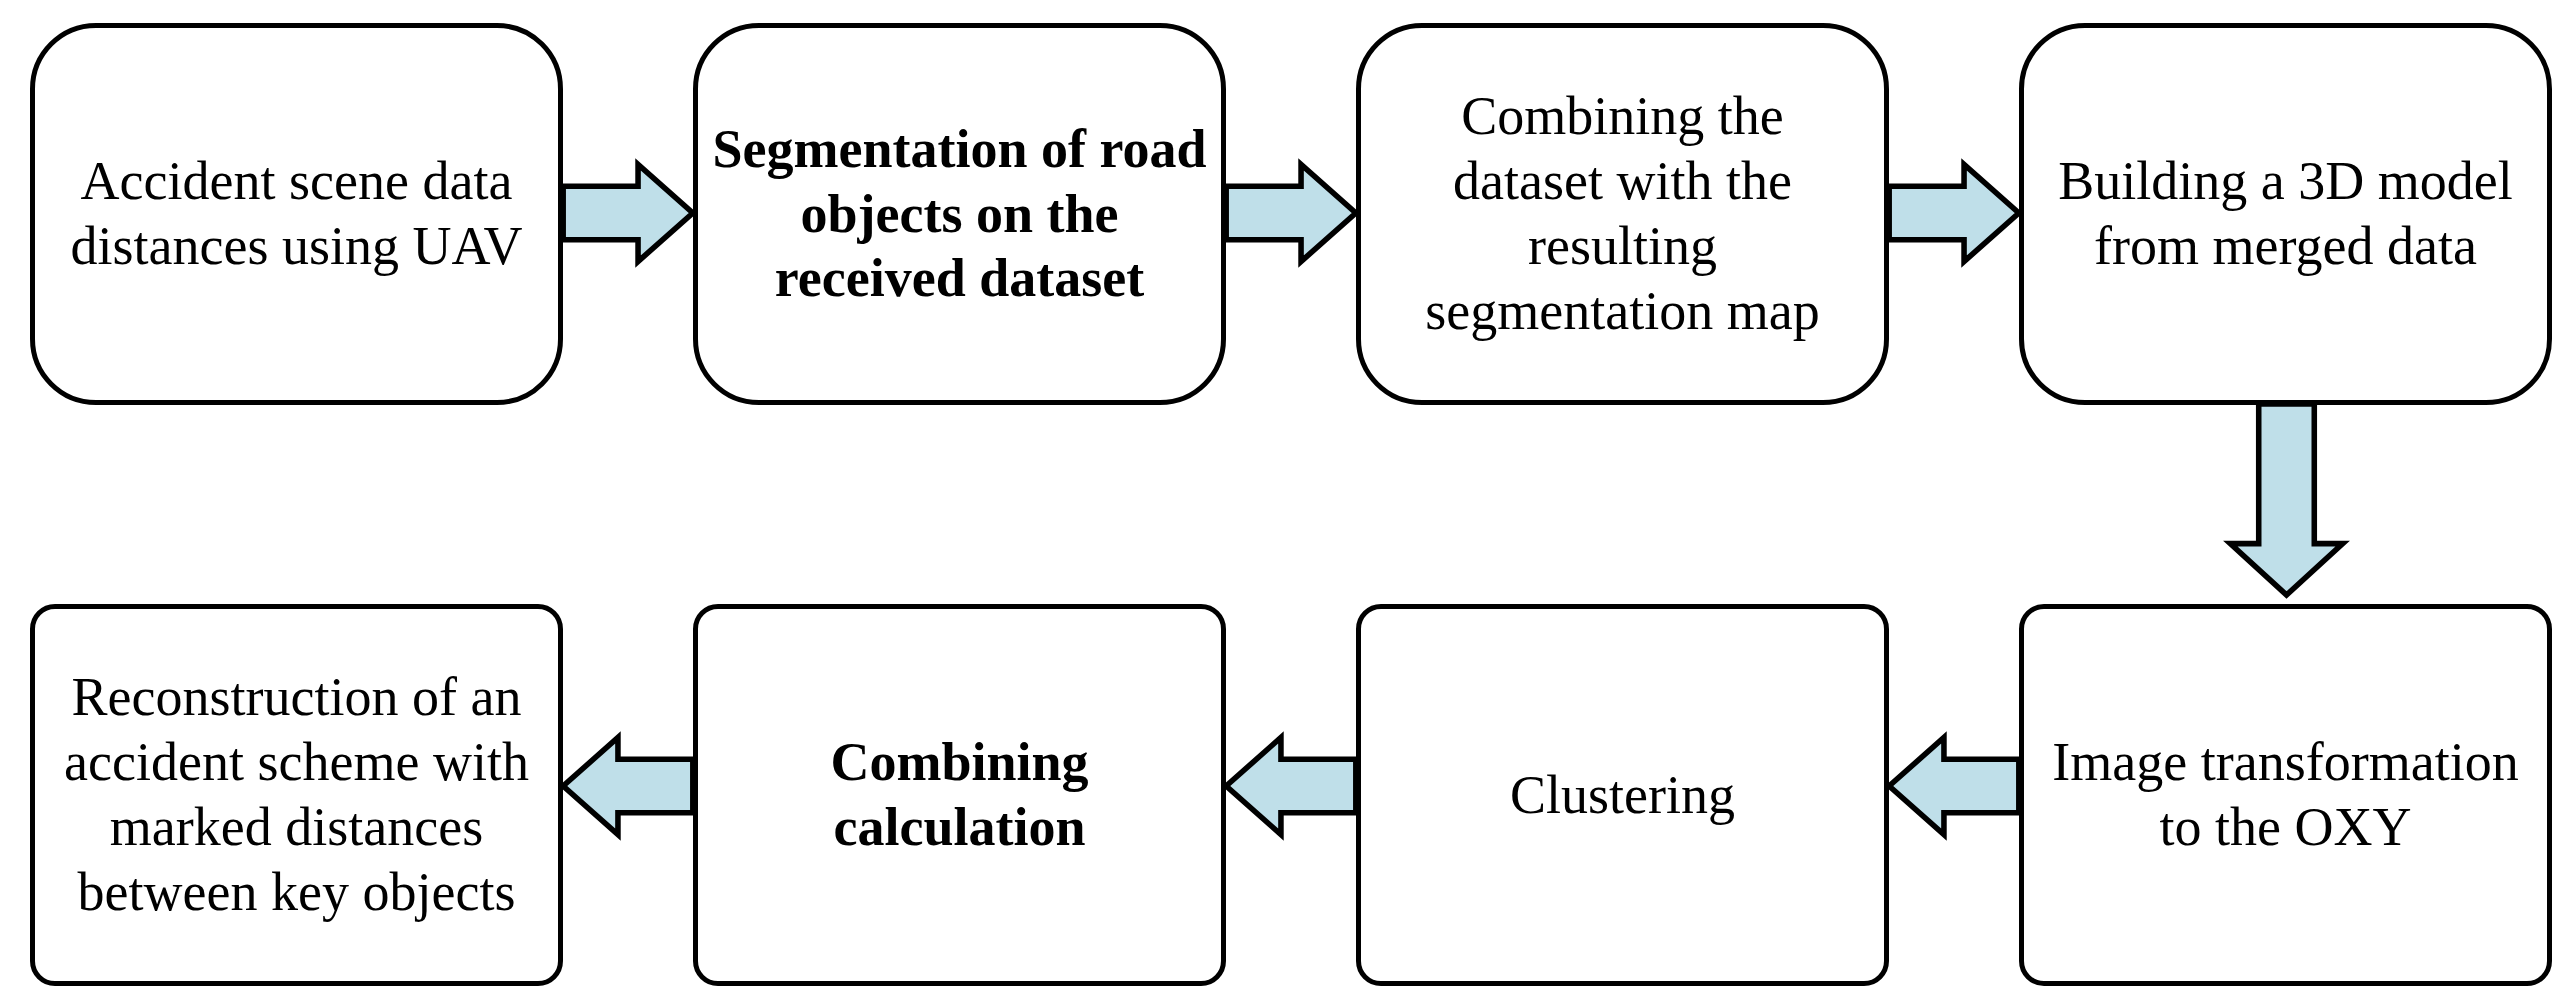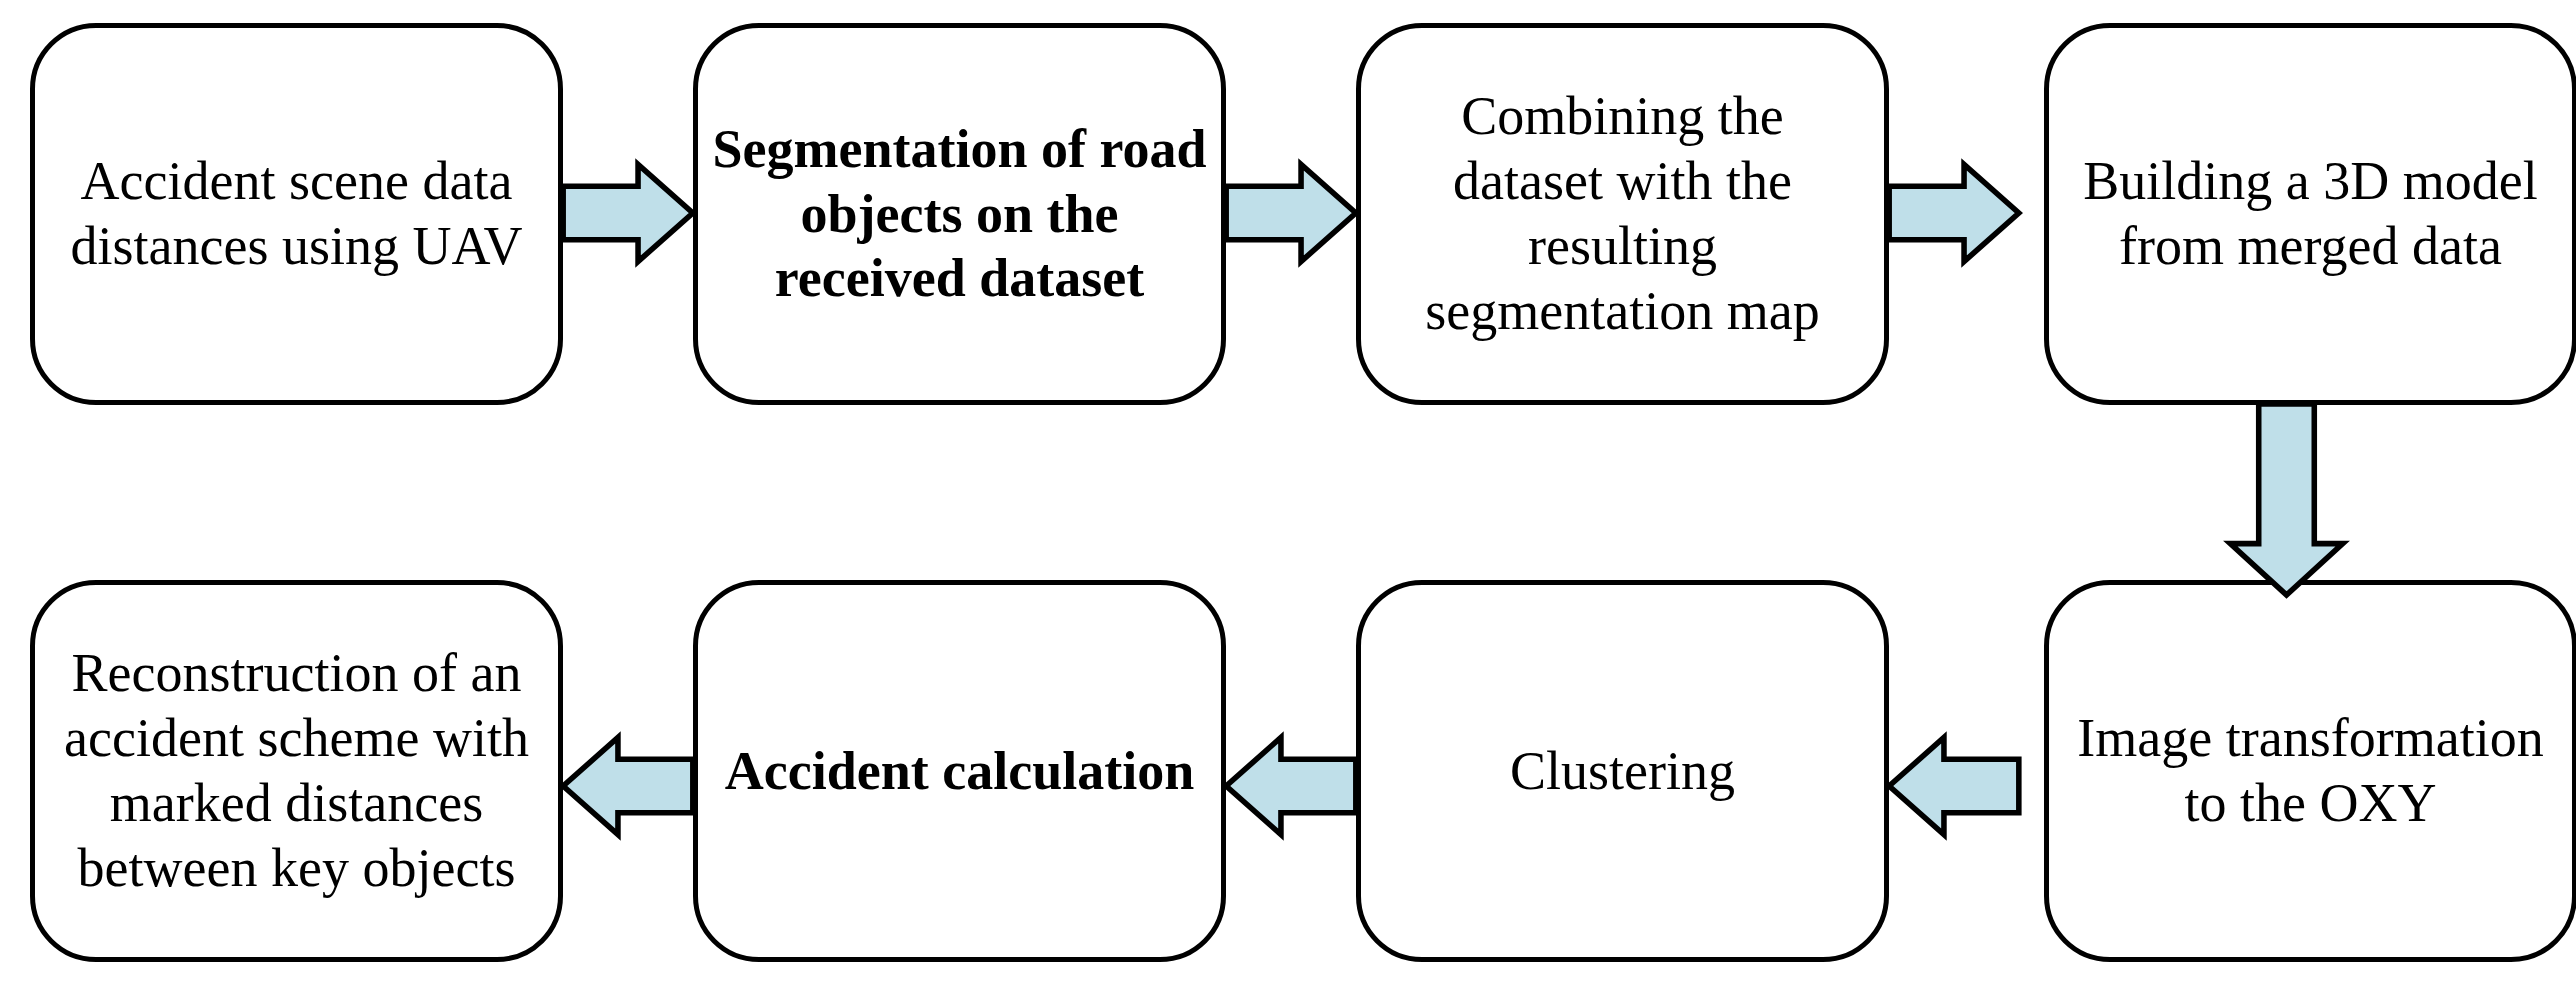--- a/index.html
+++ b/index.html
@@ -33,25 +33,25 @@
     align-items:center;
     justify-content:center;
     text-align:center;
     color:var(--text);
     font-size:54px;
     line-height:1.2;
     white-space:pre-line;
     padding:0 4.2px;
   }
   .row-top{top:23px;}
-  .row-bottom{top:580px;}
+  .row-bottom{top:604px;border-radius:25px;}
   .col-1{left:30px;}
   .col-2{left:693px;font-weight:bold;}
   .col-3{left:1356px;}
-  .col-4{left:2019px;margin-left:25px;}
+  .col-4{left:2019px;}
   svg.arrow{position:absolute;overflow:visible;display:block;}
   svg.arrow polygon{
     fill:var(--arrow-fill);
     stroke:var(--arrow-stroke);
     stroke-width:8;
     stroke-linejoin:miter;
   }
   .arrow-h{width:130px;height:104px;}
   .arrow-h.top{top:161px;}
   .arrow-h.bottom{top:734px;}
@@ -78,21 +78,21 @@
 segmentation map</div>
 
   <div class="box row-top col-4">Building a 3D model
 from merged data</div>
 
   <div class="box row-bottom col-4">Image transformation
 to the OXY</div>
 
   <div class="box row-bottom col-3">Clustering</div>
 
-  <div class="box row-bottom col-2">Accident calculation</div>
+  <div class="box row-bottom col-2">Combining calculation</div>
 
   <div class="box row-bottom col-1">Reconstruction of an
 accident scheme with
 marked distances
 between key objects</div>
 
   <svg class="arrow arrow-h top gap-1" viewBox="0 0 187 150" aria-hidden="true">
     <polygon points="0,36.5 108,36.5 108,5 187,75 108,145 108,113.5 0,113.5"></polygon>
   </svg>
   <svg class="arrow arrow-h top gap-2" viewBox="0 0 187 150" aria-hidden="true">

